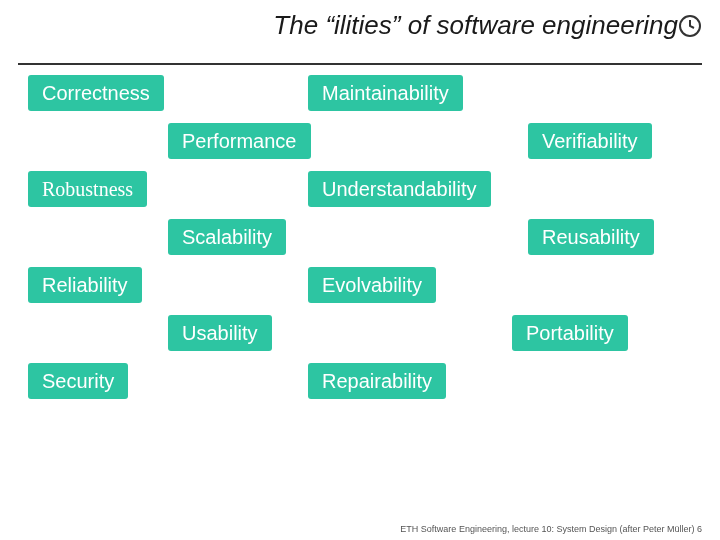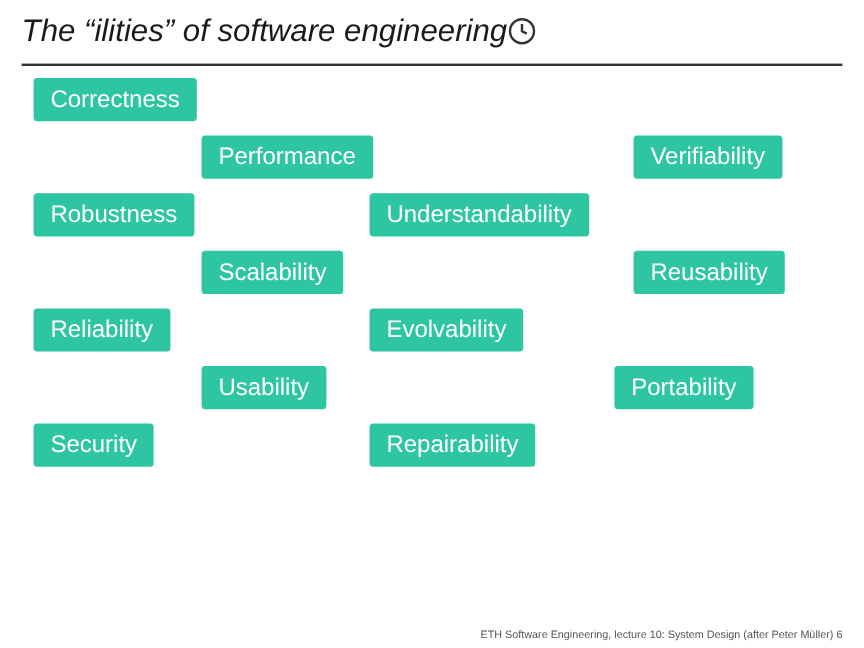--- a/index.html
+++ b/index.html
@@ -15,23 +15,23 @@
     .page {
       width: 720px;
       height: 540px;
       padding: 10px 18px;
       position: relative;
     }
 
     .title-row {
       display: flex;
       align-items: center;
-      justify-content: flex-start;
+      justify-content: flex-end;
       border-bottom: 2px solid #333;
-      padding-bottom: 12px;
+      padding-bottom: 22px;
       margin-bottom: 10px;
     }
 
     .title {
       font-size: 26px;
       color: #1a1a1a;
       font-style: italic;
       font-weight: normal;
     }
 
@@ -73,29 +73,32 @@
       <circle cx="12" cy="12" r="10"></circle>
       <polyline points="12 6 12 12 16 14"></polyline>
     </svg>
   </div>
 
   <div style="position:relative; width:100%; height:460px;">
 
     <div style="position:absolute; left:10px; top:0px;">
       <span class="tag">Correctness</span>
     </div>
+    <div style="position:absolute; left:290px; top:0px;">
+      <span class="tag">Maintainability</span>
+    </div>
 
     <div style="position:absolute; left:150px; top:48px;">
       <span class="tag">Performance</span>
     </div>
     <div style="position:absolute; left:510px; top:48px;">
       <span class="tag">Verifiability</span>
     </div>
 
-    <div style="position:absolute; left:10px; top:96px;">
+    <div style="position:absolute; left:10px; top:96px;font-family:Liberation Serif, serif;">
       <span class="tag">Robustness</span>
     </div>
     <div style="position:absolute; left:290px; top:96px;">
       <span class="tag">Understandability</span>
     </div>
 
     <div style="position:absolute; left:150px; top:144px;border-radius:17px;">
       <span class="tag">Scalability</span>
     </div>
     <div style="position:absolute; left:510px; top:144px;">

